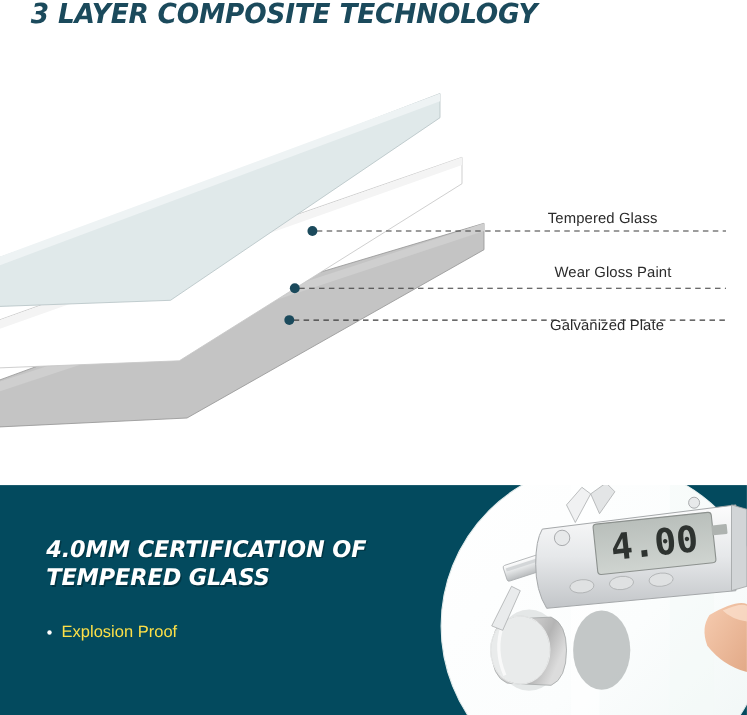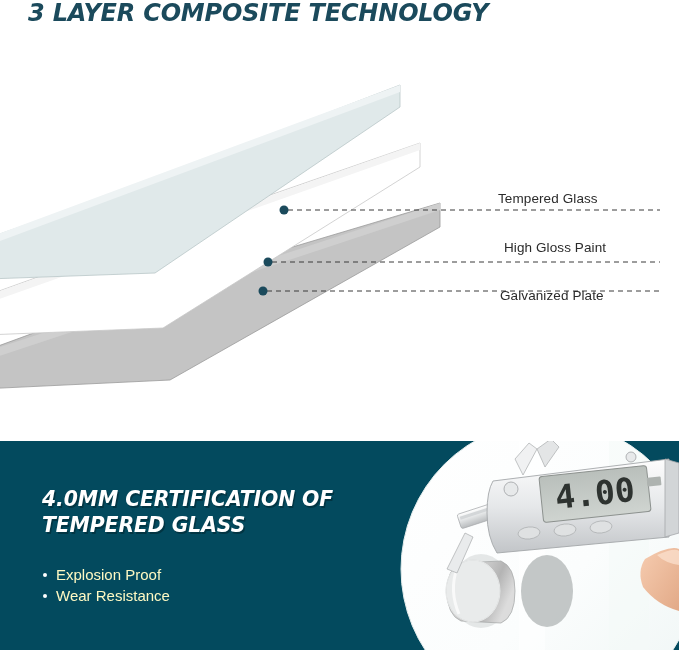--- a/index.html
+++ b/index.html
@@ -93,21 +93,21 @@
     padding: 0;
     list-style: none;
     z-index: 3;
   }
   .bullets li {
     position: relative;
     padding-left: 14px;
     font-family: "Liberation Sans", sans-serif;
     font-size: 15px;
     line-height: 21px;
-    color: #fef9c3;
+    color: #fde047;
     white-space: nowrap;
   }
   .bullets li::before {
     content: "";
     position: absolute;
     left: 1px;
     top: 9px;
     width: 4px;
     height: 4px;
     border-radius: 50%;
@@ -161,21 +161,21 @@
 
     <g>
       <line x1="267" y1="231" x2="660" y2="231" stroke="#3a3a3a" stroke-width="1" stroke-dasharray="5 4"></line>
       <circle cx="263" cy="231" r="4.5" fill="#1b4a5c"></circle>
     </g>
 
   </svg>
 </div>
 
 <div class="callout-label" id="lbl-1">Tempered Glass</div>
-<div class="callout-label" id="lbl-2">High Gloss Paint</div>
+<div class="callout-label" id="lbl-2">Wear Gloss Paint</div>
 <div class="callout-label" id="lbl-3">Galvanized Plate</div>
 
 <div class="bottom-panel">
 
   <div class="photo">
     <svg width="310" height="209" viewBox="0 0 310 209" xmlns="http://www.w3.org/2000/svg">
       <defs>
         <linearGradient id="glassGrad" x1="0" y1="0" x2="1" y2="1">
           <stop offset="0%" stop-color="#ffffff"></stop>
           <stop offset="55%" stop-color="#fbfdfd"></stop>
@@ -267,16 +267,15 @@
     </svg>
   </div>
 
   <div class="panel-heading">
     <span class="hl">4.0MM CERTIFICATION OF</span>
     <span class="hl">TEMPERED GLASS</span>
   </div>
 
   <ul class="bullets">
     <li>Explosion Proof</li>
-    <li>Wear Resistance</li>
   </ul>
 
 </div>
 
 </body></html>

